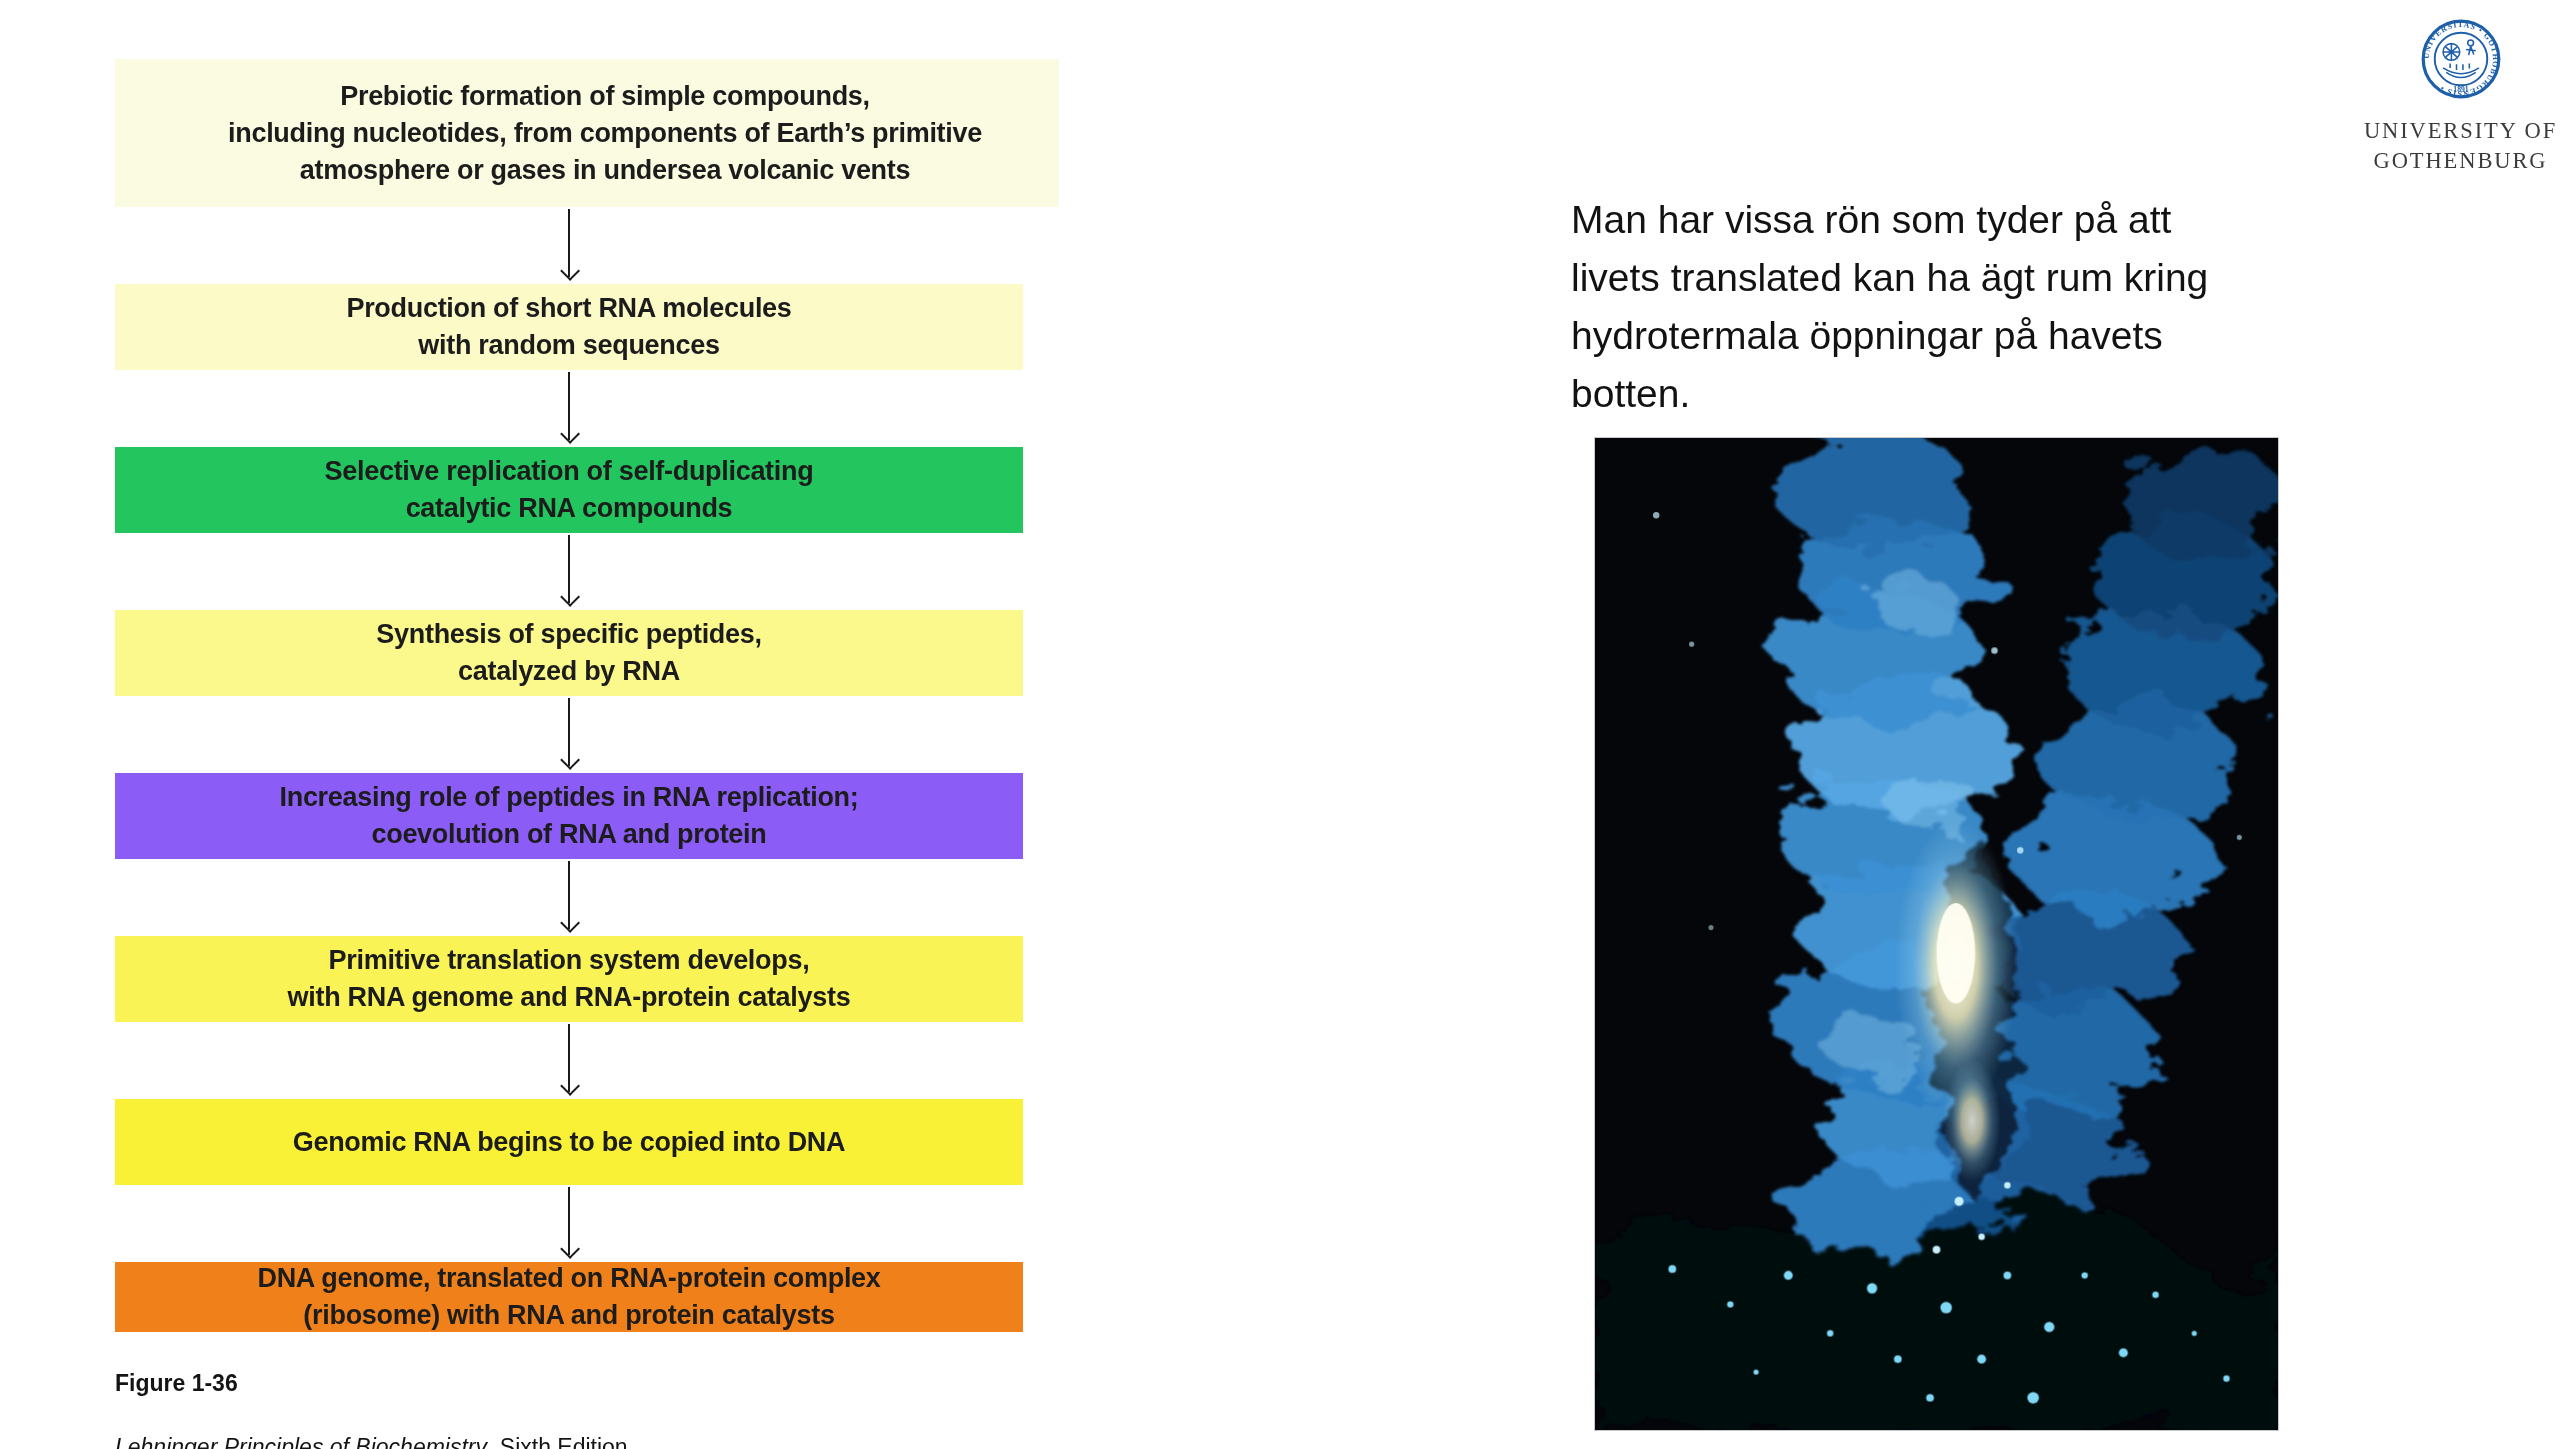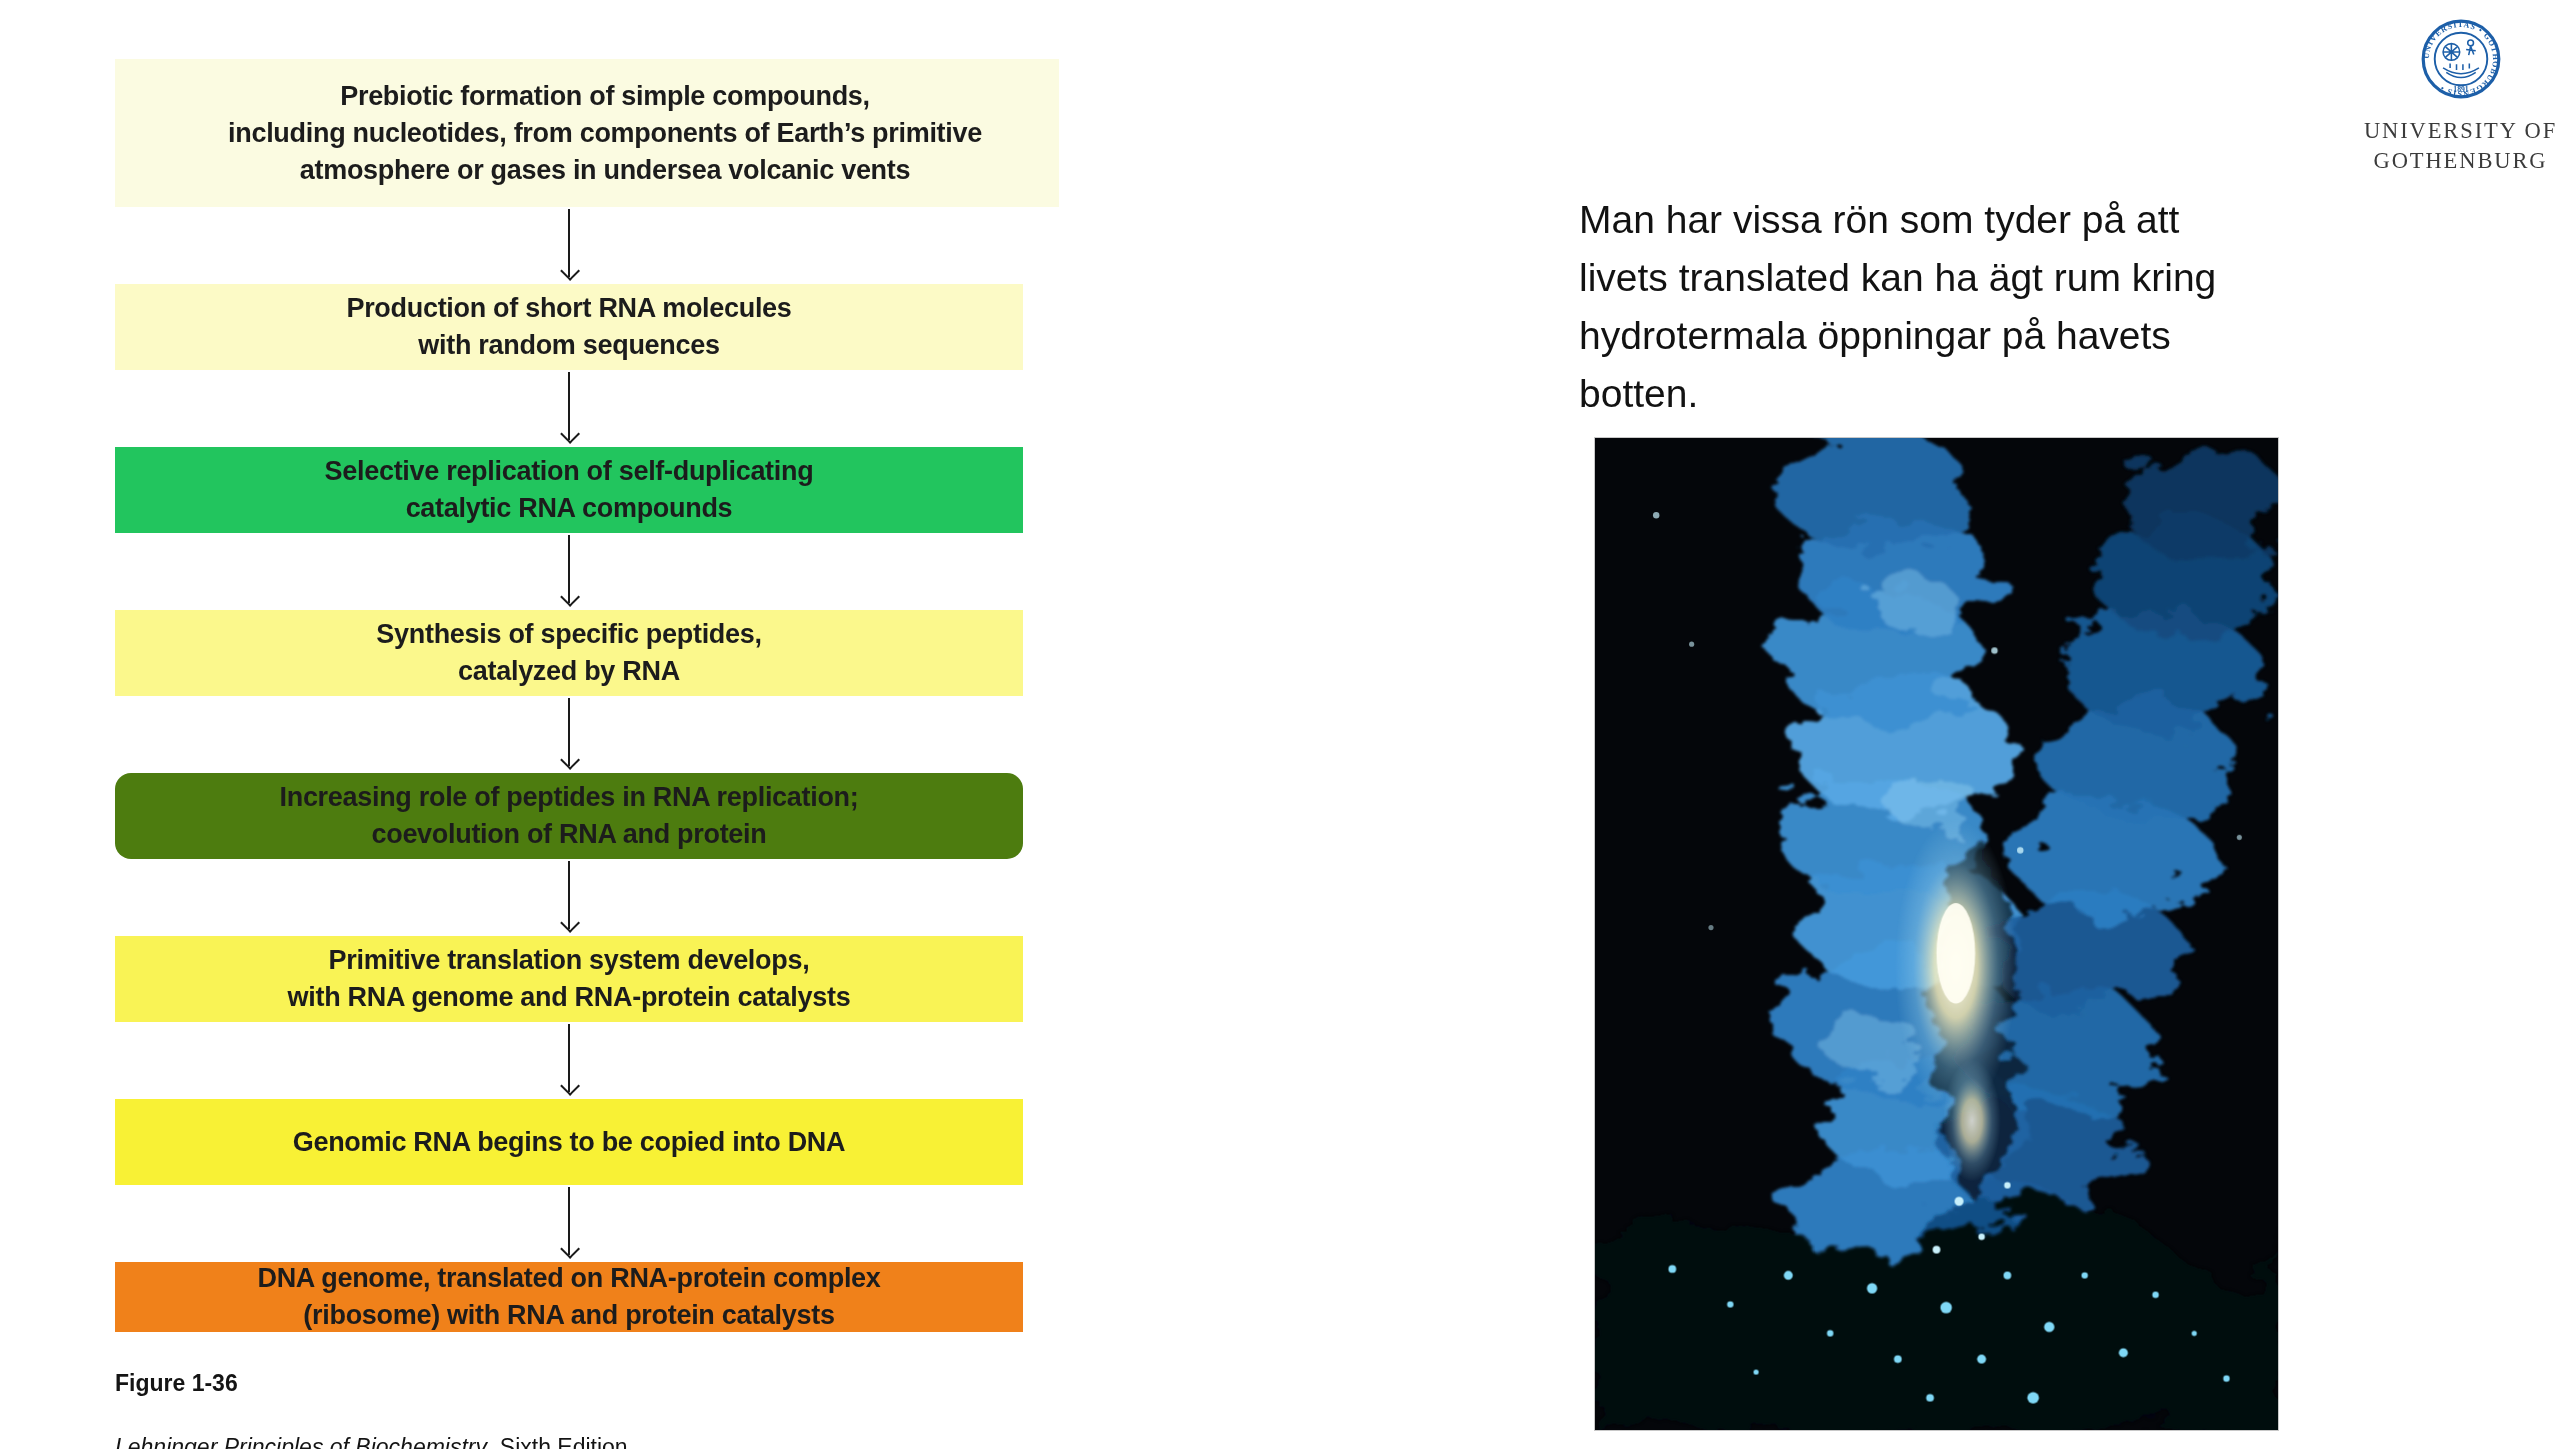--- a/index.html
+++ b/index.html
@@ -19,21 +19,21 @@
   .flow-arrow::after{content:"";position:absolute;left:50%;top:57px;width:12.2px;height:12.2px;
                      margin-left:-6.4px;border-right:2.6px solid #1a1a1a;border-bottom:2.6px solid #1a1a1a;
                      transform:rotate(45deg);}
 
   .fig-caption{position:absolute;left:115px;top:1334px;width:966px;color:#141414;}
   .fig-caption .cap-line{font-size:23px;line-height:30px;margin-top:34px;}
   .cap-label{font-weight:700;}
   .cap-title{font-style:italic;}
 
   
-  .right-paragraph{position:absolute;left:1571px;top:191px;width:811px;margin-left:8px;}
+  .right-paragraph{position:absolute;left:1571px;top:191px;width:811px;}
   .para-line{font-size:39px;line-height:58px;color:#121212;}
 
   .vent-photo{position:absolute;left:1594px;top:437px;width:683px;height:992px;
               border:0.6px solid #c8c8c8;background:#04060a;}
   .vent-photo svg{display:block;width:100%;height:100%;}
 
   
   .uni-logo{position:absolute;left:2351px;top:18px;width:219px;text-align:center;}
   .uni-seal{display:block;margin:0 auto 15.5px auto;}
   .uni-name{font-family:"Liberation Serif",serif;font-size:22.5px;letter-spacing:1.9px;
@@ -59,21 +59,21 @@
       <div class="flow-box" style="background: #22c55e;">
         <div class="flow-line">Selective replication of self-duplicating</div>
         <div class="flow-line">catalytic RNA compounds</div>
       </div>
       <div class="flow-arrow"></div>
       <div class="flow-box" style="background: rgb(251, 248, 140);">
         <div class="flow-line">Synthesis of specific peptides,</div>
         <div class="flow-line">catalyzed by RNA</div>
       </div>
       <div class="flow-arrow"></div>
-      <div class="flow-box" style="background: #4d7c0f; border-radius: 16px;">
+      <div class="flow-box" style="background: #8b5cf6;">
         <div class="flow-line">Increasing role of peptides in RNA replication;</div>
         <div class="flow-line">coevolution of RNA and protein</div>
       </div>
       <div class="flow-arrow"></div>
       <div class="flow-box" style="background: rgb(249, 243, 85);">
         <div class="flow-line">Primitive translation system develops,</div>
         <div class="flow-line">with RNA genome and RNA-protein catalysts</div>
       </div>
       <div class="flow-arrow"></div>
       <div class="flow-box" style="background: rgb(248, 241, 53);">

